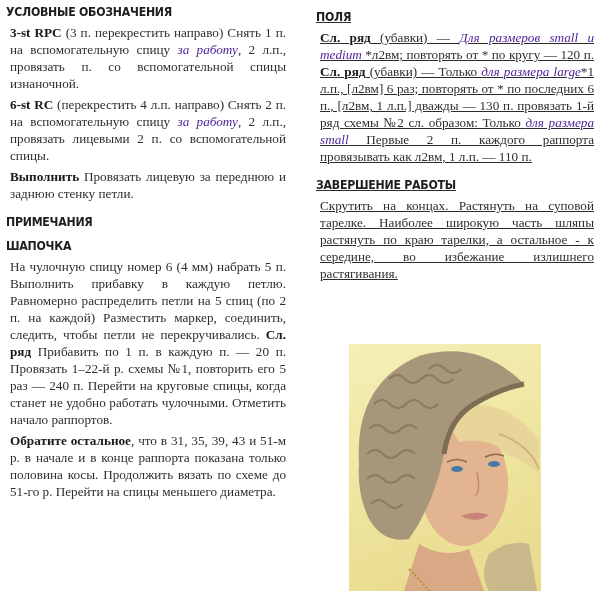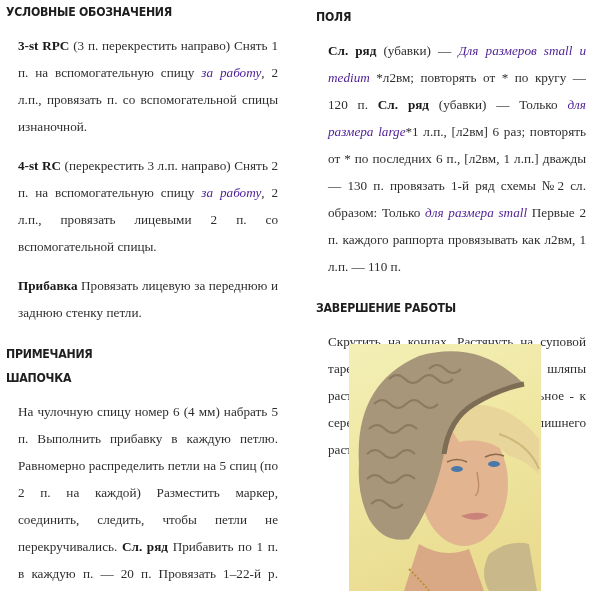--- a/index.html
+++ b/index.html
@@ -1,40 +1,40 @@
 <!DOCTYPE html>
 <html><head>
 <meta charset="utf-8">
 <style>
   html, body { margin: 0; padding: 0; background: #ffffff; }
   body { width: 600px; height: 591px; overflow: hidden; position: relative;
          font-family: "DejaVu Serif", "Liberation Serif", serif; color: #2b2b2b; }
   .col { position: absolute; top: 0; }
   .col-left { left: 6px; width: 284px; }
-  .col-right { left: 316px; width: 282px; }
+  .col-right { left: 316px; width: 282px; text-decoration: underline; }
   .h { font-family: "DejaVu Sans", "Liberation Sans", sans-serif; font-weight: bold;
        font-size: 12.5px; letter-spacing: -0.3px; color: #1e1e1e; text-transform: uppercase;
        line-height: 17px; margin: 0; transform: scaleX(0.88); transform-origin: left; white-space: nowrap; }
-  .p { font-family: "Liberation Serif", "DejaVu Serif", serif; font-size: 13.2px; line-height: 27px;
-       margin: 12px; text-align: justify; color: #2e2e2e; }
+  .p { font-family: "Liberation Serif", "DejaVu Serif", serif; font-size: 13.2px; line-height: 17px;
+       margin: 4px; text-align: justify; color: #2e2e2e; }
   .p b { color: #1a1a1a; }
   .p i { color: #4c1d95; }
   .gap { height: 7px; }
   .photo { position: absolute; left: 349px; top: 344px; width: 192px; height: 247px; overflow: hidden;
            background: linear-gradient(160deg, #f3efb6 0%, #efe6a0 45%, #e8d98c 100%); }
 </style>
 </head>
 <body>
 
 <div class="col col-left">
   <div class="h" style="margin-top:3px">Условные обозначения</div>
   <div id="legend-list">
       <p class="p"><b>3-st RPC</b><span> (3 п. перекрестить направо) Снять 1 п. на вспомогательную спицу </span><i>за работу</i><span>, 2 л.п., провязать п. со вспомогательной спицы изнаночной.</span></p>
-      <p class="p"><b>4-st RC</b><span> (перекрестить 3 л.п. направо) Снять 2 п. на вспомогательную спицу </span><i>за работу</i><span>, 2 л.п., провязать лицевыми 2 п. со вспомогательной спицы.</span></p>
-      <p class="p"><b>Прибавка</b><span> Провязать лицевую за переднюю и заднюю стенку петли.</span></p>
+      <p class="p"><b>6-st RC</b><span> (перекрестить 4 л.п. направо) Снять 2 п. на вспомогательную спицу </span><i>за работу</i><span>, 2 л.п., провязать лицевыми 2 п. со вспомогательной спицы.</span></p>
+      <p class="p"><b>Выполнить</b><span> Провязать лицевую за переднюю и заднюю стенку петли.</span></p>
     </div>
   <div class="gap"></div>
   <div class="h">Примечания</div>
   <div class="gap"></div>
   <div class="h">Шапочка</div>
   <p class="p"><span>На чулочную спицу номер 6 (4 мм) набрать 5 п. Выполнить прибавку в каждую петлю. Равномерно распределить петли на 5 спиц (по 2 п. на каждой) Разместить маркер, соединить, следить, чтобы петли не перекручивались. </span><b>Сл. ряд</b><span> Прибавить по 1 п. в каждую п. — 20 п. Провязать 1–22-й р. схемы №1, повторить его 5 раз — 240 п. Перейти на круговые спицы, когда станет не удобно работать чулочными. Отметить начало раппортов.</span></p>
   <p class="p"><b>Обратите остальное</b><span>, что в 31, 35, 39, 43 и 51-м р. в начале и в конце раппорта показана только половина косы. Продолжить вязать по схеме до 51-го р. Перейти на спицы меньшего диаметра.</span></p>
 </div>
 
 <div class="col col-right">

